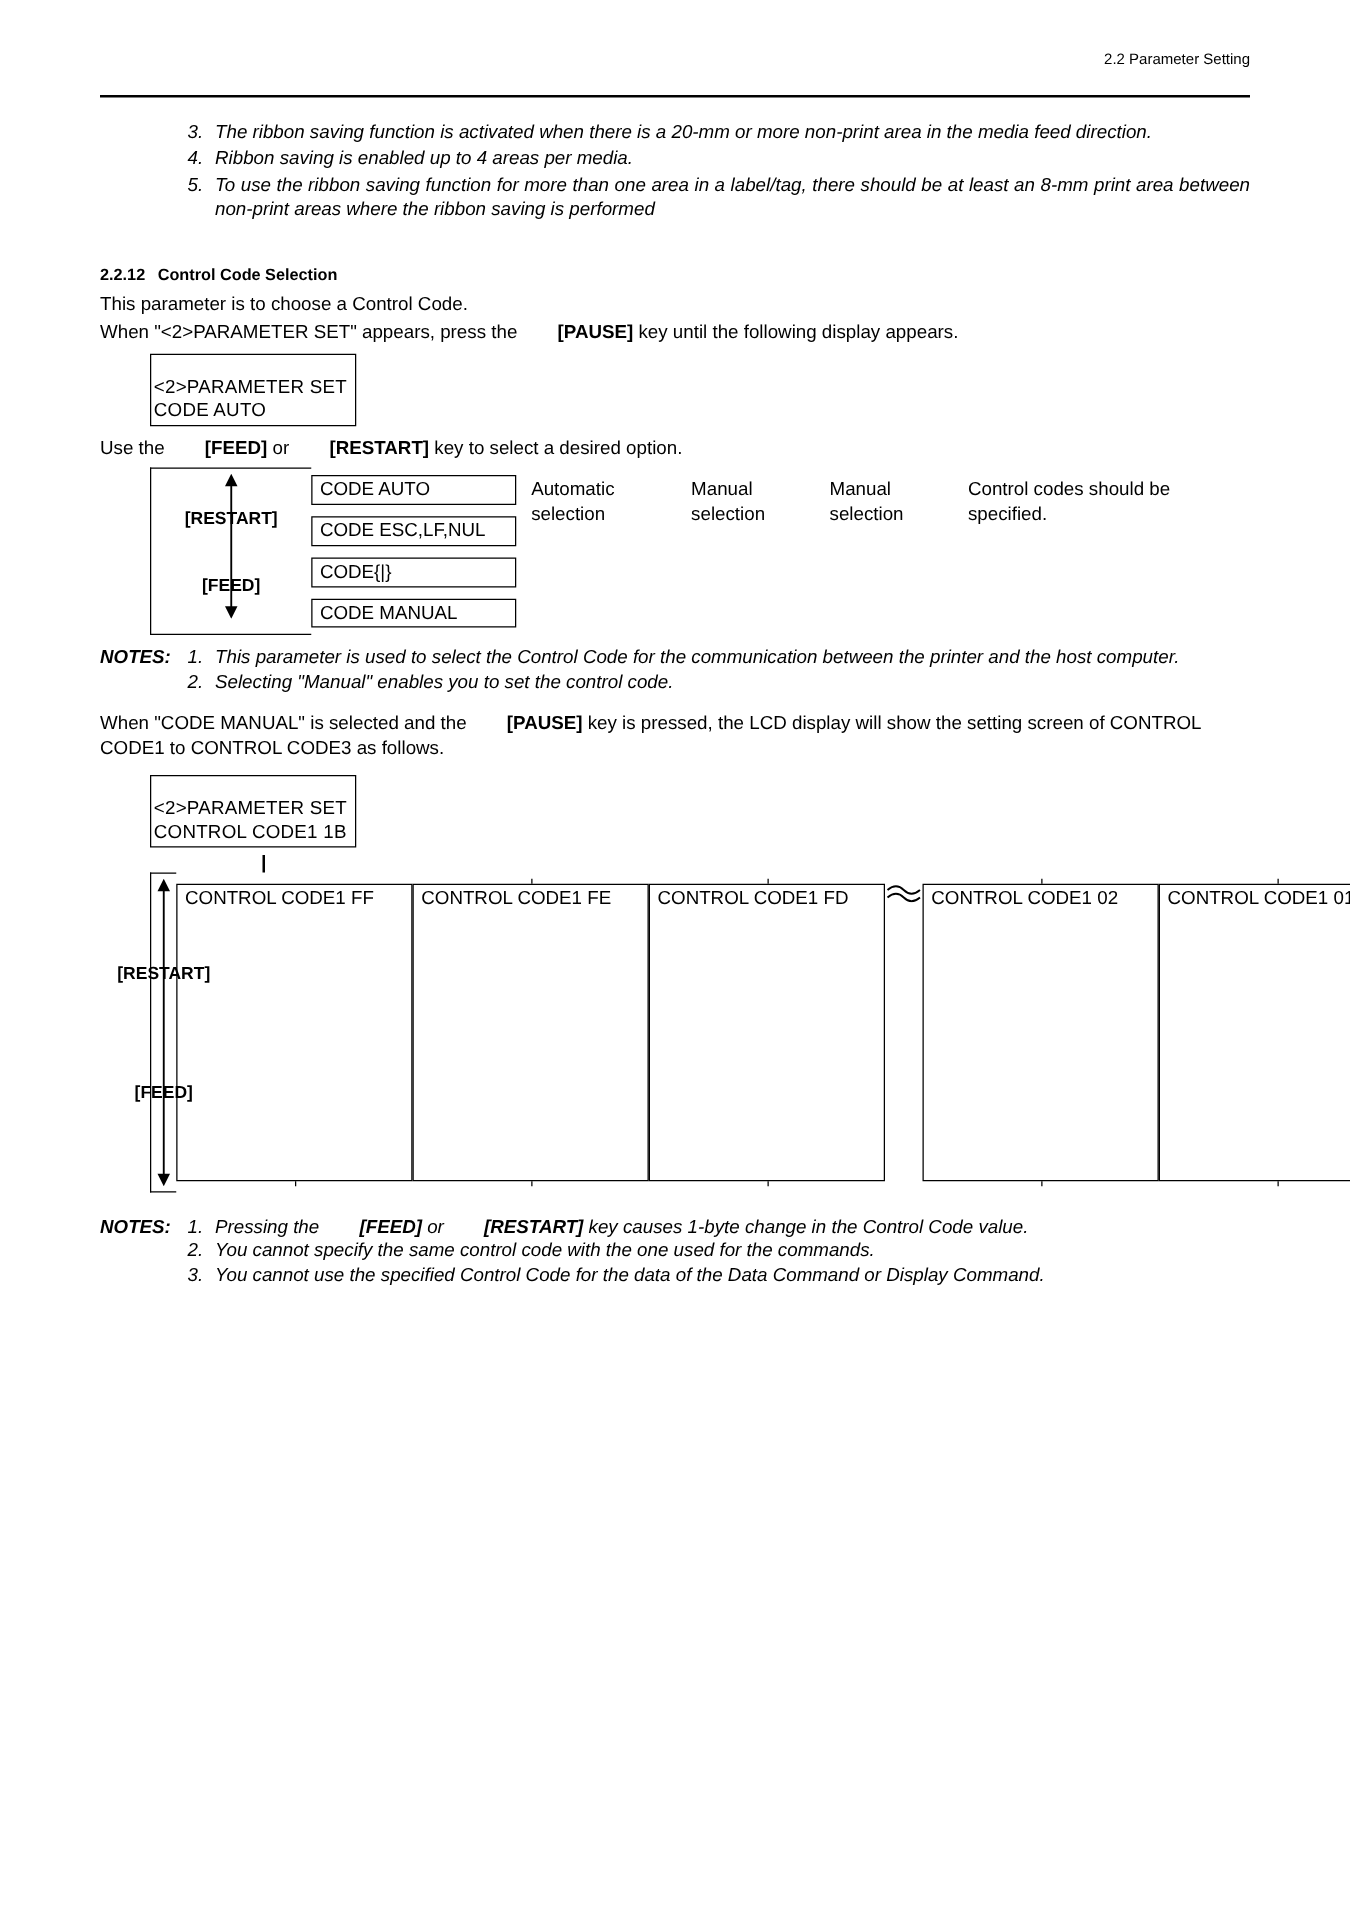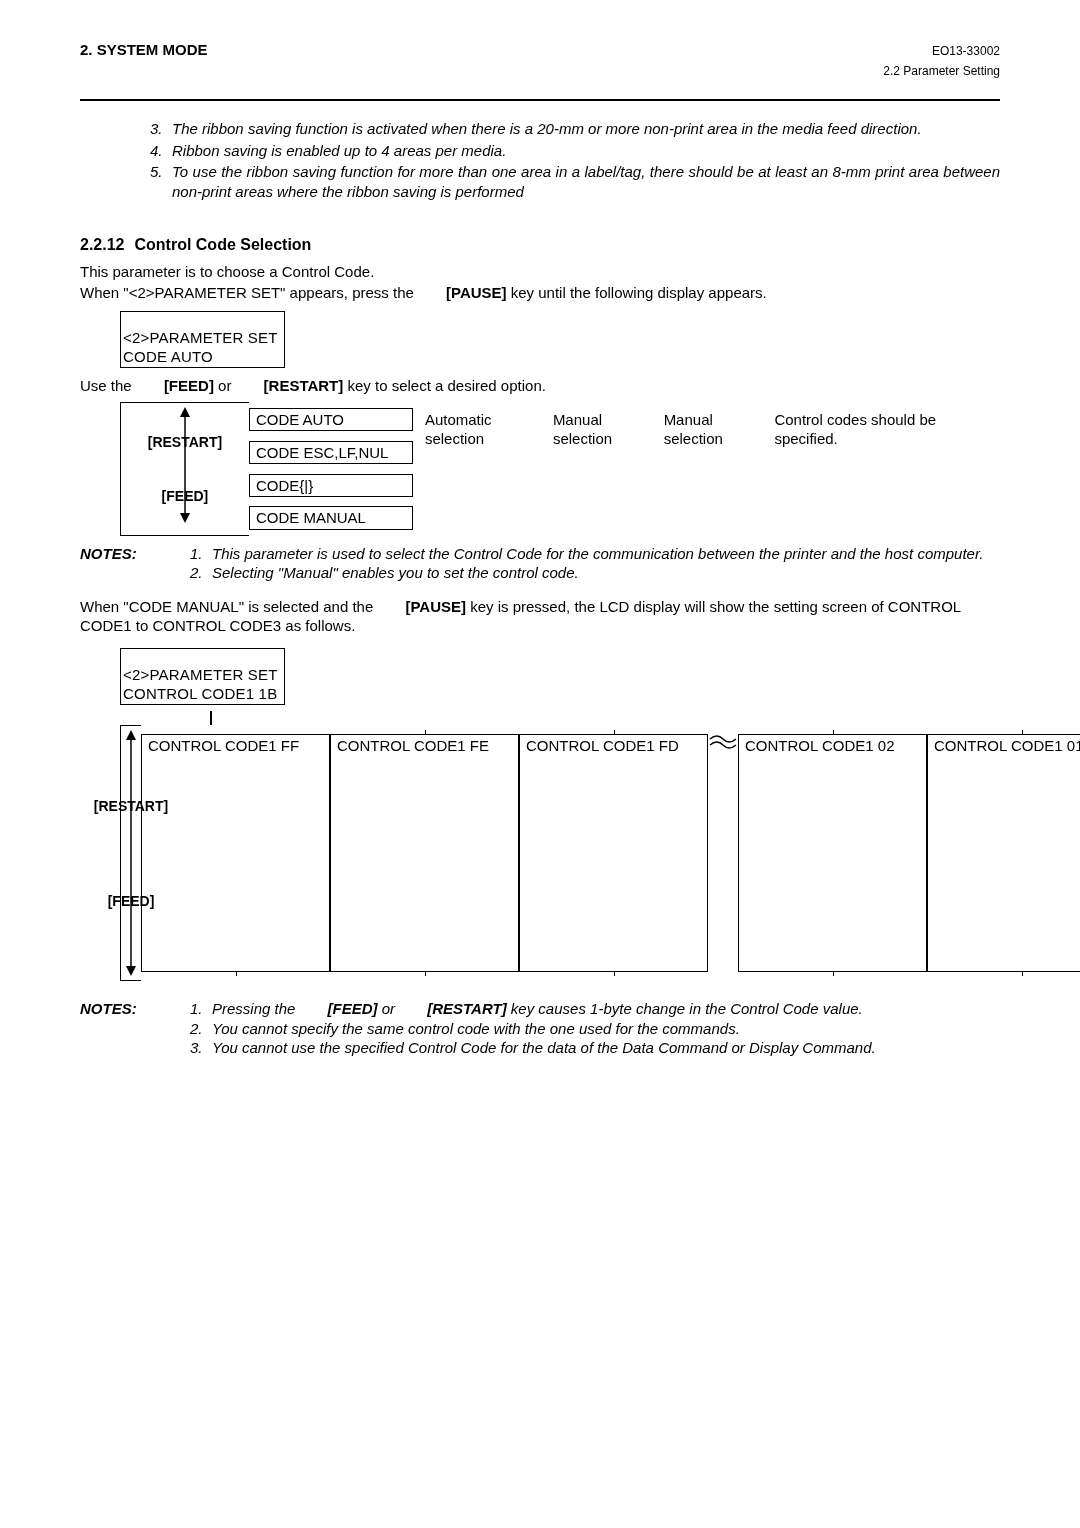--- a/index.html
+++ b/index.html
@@ -22,21 +22,21 @@
     margin-bottom: 4px;
   }
   .header-left { font-weight: bold; font-size: 15px; }
   .header-right { font-size: 12px; }
   .subheader { text-align: right; font-size: 12px; margin-bottom: 20px; }
   .hr-thick { border: 0; border-top: 2.5px solid #000; margin: 2px 0 18px 0; }
   .indent-list { margin-left: 70px; font-style: italic; }
   .indent-list .item { display: flex; margin-bottom: 2px; text-align: justify;}
   .indent-list .num { width: 22px; flex: 0 0 22px; }
   .indent-list .txt { flex: 1; }
-  .section-title { font-weight: bold; font-size: 16px; margin-top: 34px; margin-bottom: 6px; }
+  .section-title { font-weight: bold; font-size: 13px; margin-top: 34px; margin-bottom: 6px; }
   .section-num { margin-right: 10px; }
   .para { margin: 2px 0; }
   .lcd {
     border: 1.5px solid #000;
     display: inline-block;
     padding: 17px 6px 1px 2px;
     font-size: 15px;
     line-height: 1.25;
     margin: 6px 0 6px 40px;
     font-family: Arial, sans-serif;
@@ -53,44 +53,40 @@
     padding: 4px 0;
     text-align: center;
     font-weight: bold;
   }
   .arrow-svg { display:block; margin:0 auto; }
   .arrow-labels { position:absolute; top:0; bottom:0; left:0; right:0; display:flex; flex-direction:column; justify-content:space-around; align-items:center; font-weight:bold; font-size:14px;}
   .opt-stack { display:flex; flex-direction:column; justify-content: space-between; padding: 4px 0;}
   .opt-box { border:1.5px solid #000; padding:1px 6px; margin:2px 0; font-size:15px; min-width:150px; position:relative;}
   .opt-desc-col { display:flex; flex-direction:row; justify-content: space-between; padding: 4px 0 4px 12px; font-size:15px;}
   .opt-desc { margin: 3px 0; padding:1px 0;}
-  .notes-row { display:flex; margin-top:6px; text-align: justify; gap: 40px;}
+  .notes-row { display:flex; margin-top:6px; text-align: justify;}
   .notes-label { font-weight:bold; font-style:italic; width:70px; flex:0 0 70px; }
   .notes-items { flex:1; font-style:italic; }
   .notes-items .item { display:flex; margin-bottom:0px;}
   .notes-items .num { width:22px; flex:0 0 22px;}
   .notes-items .txt { flex:1;}
   .approx { font-size:22px; text-align:center; line-height:0.7; padding:2px 0 6px 0;}
   .page-num { text-align:center; margin-top:260px; font-size:14px;}
   .stack2-container { display:flex; align-items:stretch; margin:0 0 0 40px;}
   .stack2-left { position:relative; width:130px; border:1.5px solid #000; border-right:none; text-align:center; }
   .stack2-right { display:flex; flex-direction:row; padding:6px 0;}
   .opt-box2 { border:1.5px solid #000; padding:1px 6px; margin:3px 0; font-size:15px; min-width:175px; position:relative; text-align:left;}
   .conn-top::before { content:""; position:absolute; top:-5px; left:50%; width:1.5px; height:4px; background:#000;}
   .conn-bot::after { content:""; position:absolute; bottom:-5px; left:50%; width:1.5px; height:4px; background:#000;}
 </style>
 </head>
 <body>
 
 <div class="page">
 
-  <div class="header-row">
-    <div class="header-left">2. SYSTEM MODE</div>
-    <div class="header-right">EO13-33002</div>
-  </div>
   <div class="subheader">2.2 Parameter Setting</div>
   <hr class="hr-thick">
 
   <div class="indent-list">
     <div class="item">
         <div class="num">3.</div>
         <div class="txt">The ribbon saving function is activated when there is a 20-mm or more non-print area in the media feed direction.</div>
       </div>
     <div class="item">
         <div class="num">4.</div>

